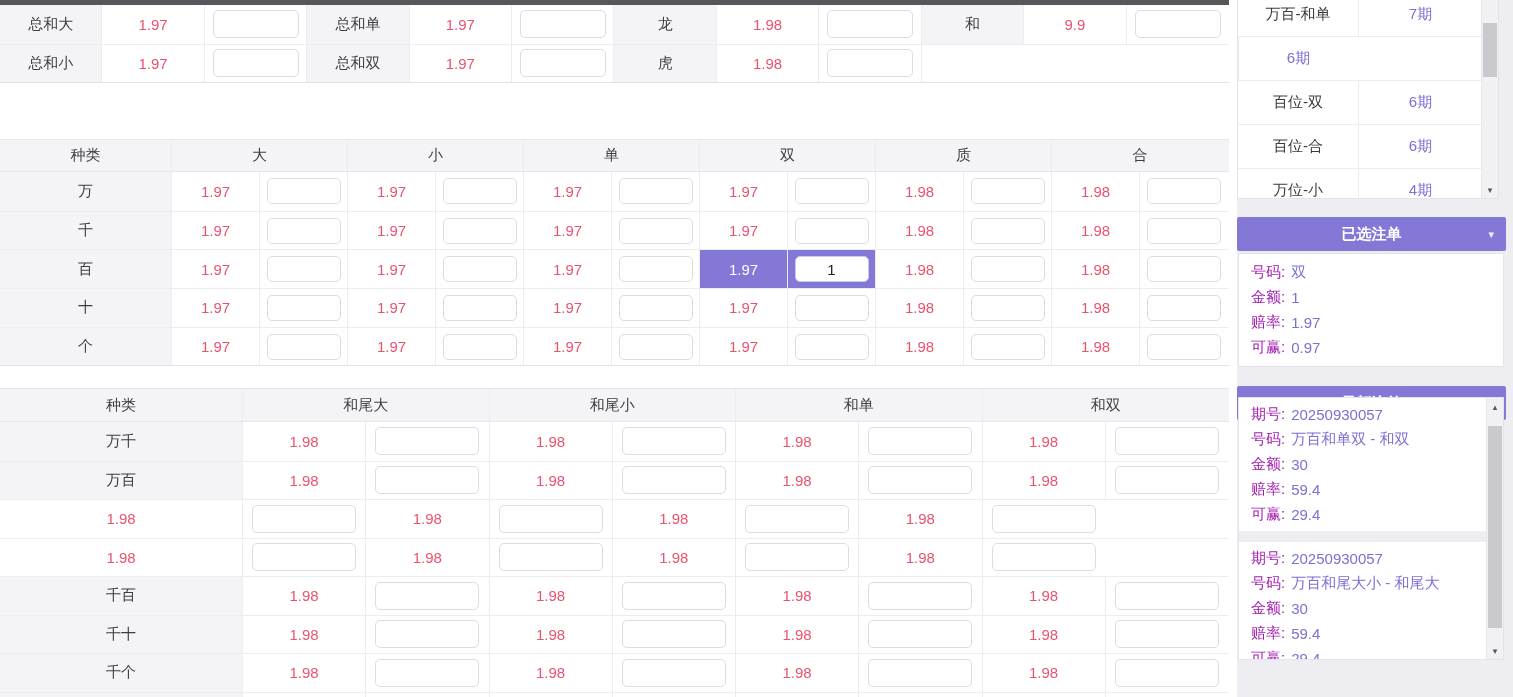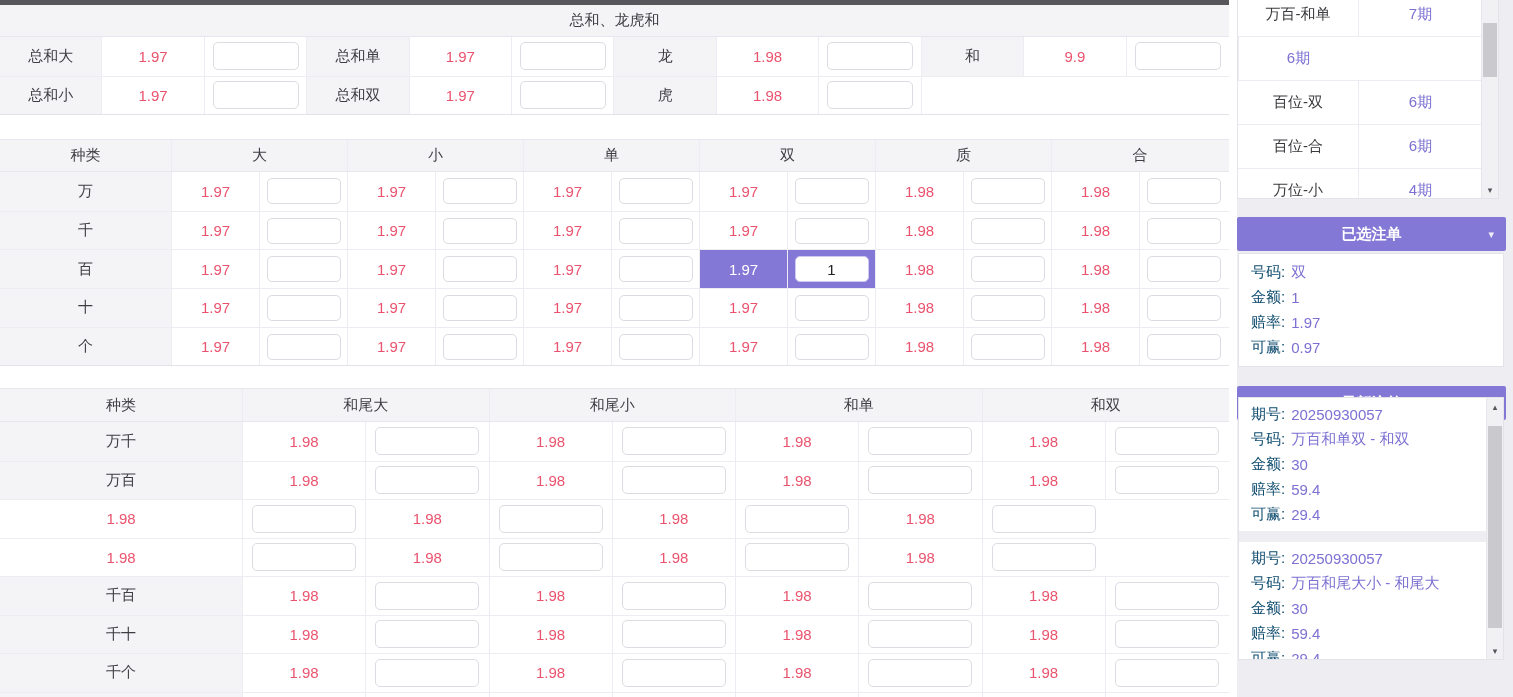--- a/index.html
+++ b/index.html
@@ -67,33 +67,32 @@
           font-size:9px; color:#55555a; background:#f1f1f3; cursor:pointer; }
 
   .hdr { position:absolute; left:0; width:269px; height:34px; background:#8478d6; border-radius:2px;
          display:flex; align-items:center; justify-content:center; color:#fff; font-size:15px; font-weight:bold; }
   .hdr .caret { position:absolute; right:12px; font-size:11px; font-weight:normal; color:#efecfb; }
 
   .panelbox { position:absolute; left:1px; width:266px; background:#fff; border:1px solid #e3e3ea; overflow:hidden; }
   .selbox { top:253px; height:114px; padding:6px 12px; }
   .latestbox { top:397px; height:263px; }
   .line { display:flex; align-items:center; gap:6px; height:25px; font-size:15px; }
-  .flab { color:#0c4a6e; white-space:nowrap; }
+  .flab { color:#a21caf; white-space:nowrap; }
   .fval { color:#7c70d2; white-space:nowrap; }
   .card { padding:4px 24px 4px 12px; background:#fff; }
   .sep { height:11px; background:#ededf2; }
 </style>
 </head>
 <body>
 
 <div class="main">
   <div class="topstrip"></div>
 
   <div class="tbl sum-tbl">
-    <div class="sum-title">总和、龙虎和</div>
     <div id="sumRows">
         <div class="srow">
           <div class="cell lab">总和大</div>
           <div class="cell odds">1.97</div>
           <div class="cell icell">
             <input class="bet" style="">
           </div>
           <div class="cell lab">总和单</div>
           <div class="cell odds">1.97</div>
           <div class="cell icell">

